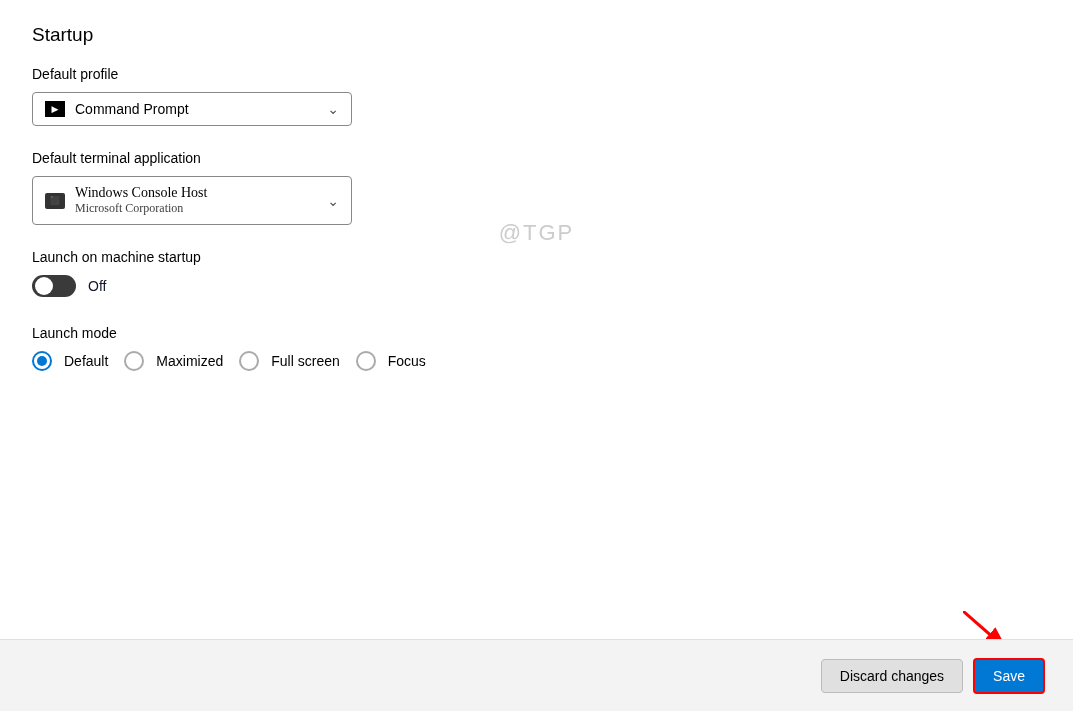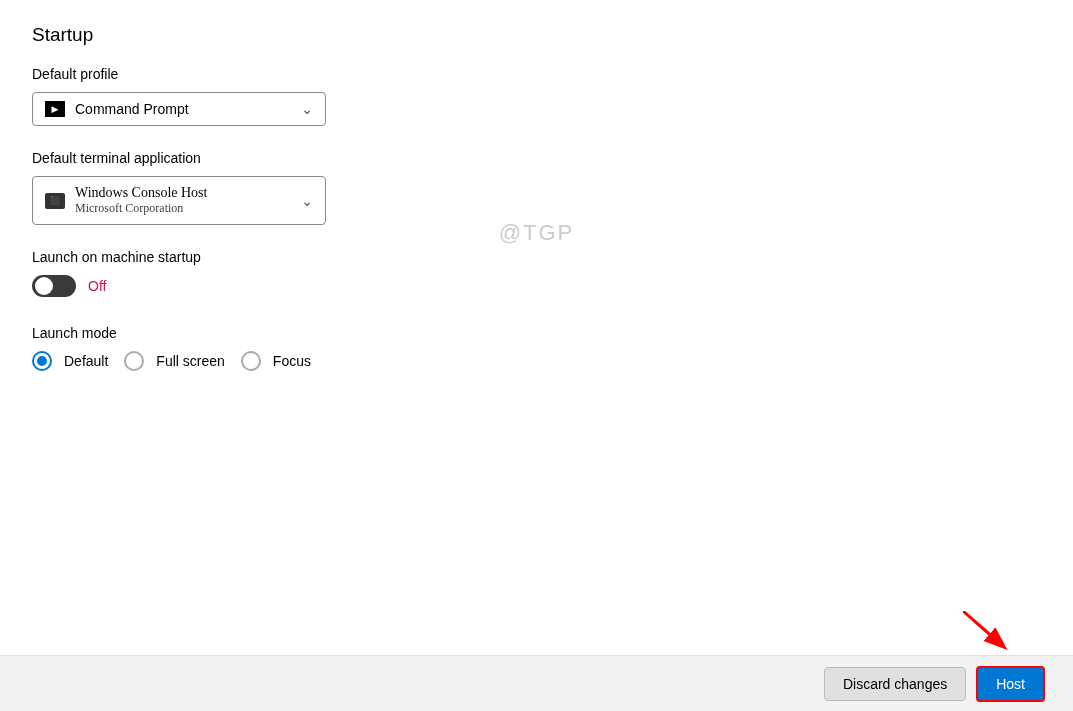--- a/index.html
+++ b/index.html
@@ -38,21 +38,21 @@
     .dropdown-wrapper {
       margin-bottom: 24px;
     }
 
     .dropdown {
       display: flex;
       align-items: center;
       border: 1px solid #888;
       border-radius: 4px;
       padding: 8px 12px;
-      width: 294px;
+      width: 320px;
       cursor: pointer;
       background: #ffffff;
       position: relative;
       justify-content: space-between;
     }
 
     .dropdown-left {
       display: flex;
       align-items: center;
       gap: 10px;
@@ -135,21 +135,21 @@
       border-radius: 50%;
       background: #ffffff;
       position: absolute;
       top: 2px;
       left: 3px;
       transition: left 0.2s;
     }
 
     .toggle-label {
       font-size: 14px;
-      color: #be185d;
+      color: #0f172a;
     }
 
     .launch-on-startup-section {
       margin-bottom: 28px;
     }
 
     .launch-mode-section {
       margin-bottom: 24px;
     }
 
@@ -204,21 +204,21 @@
       letter-spacing: 2px;
       pointer-events: none;
       user-select: none;
     }
 
     .bottom-bar {
       position: absolute;
       bottom: 0;
       left: 0;
       right: 0;
-      height: 56px;
+      height: 72px;
       background: #f3f3f3;
       border-top: 1px solid #e0e0e0;
       display: flex;
       align-items: center;
       justify-content: flex-end;
       padding: 0 28px;
       gap: 10px;
     }
 
     .btn-discard {
@@ -294,20 +294,24 @@
     <div class="section-label">Launch mode</div>
     <div class="radio-group">
 
       <div class="radio-item">
         <div class="radio-outer selected">
           <div class="radio-inner"></div>
         </div>
         <span class="radio-text">Default</span>
       </div>
 
+      <div class="radio-item">
+        <div class="radio-outer"></div>
+        <span class="radio-text">Maximized</span>
+      </div>
 
       <div class="radio-item">
         <div class="radio-outer"></div>
         <span class="radio-text">Full screen</span>
       </div>
 
       <div class="radio-item">
         <div class="radio-outer"></div>
         <span class="radio-text">Focus</span>
       </div>
@@ -323,14 +327,14 @@
   <line x1="0" y1="0" x2="40" y2="35" stroke="#ff0000" stroke-width="3" marker-end="url(#arrowhead)"></line>
   <defs>
     <marker id="arrowhead" markerWidth="8" markerHeight="8" refX="6" refY="3" orient="auto">
       <path d="M0,0 L0,6 L8,3 z" fill="#ff0000"></path>
     </marker>
   </defs>
 </svg>
 
 <div class="bottom-bar">
   <button class="btn-discard">Discard changes</button>
-  <button class="btn-save">Host</button>
+  <button class="btn-save">Save</button>
 </div>
 
 </body></html>

